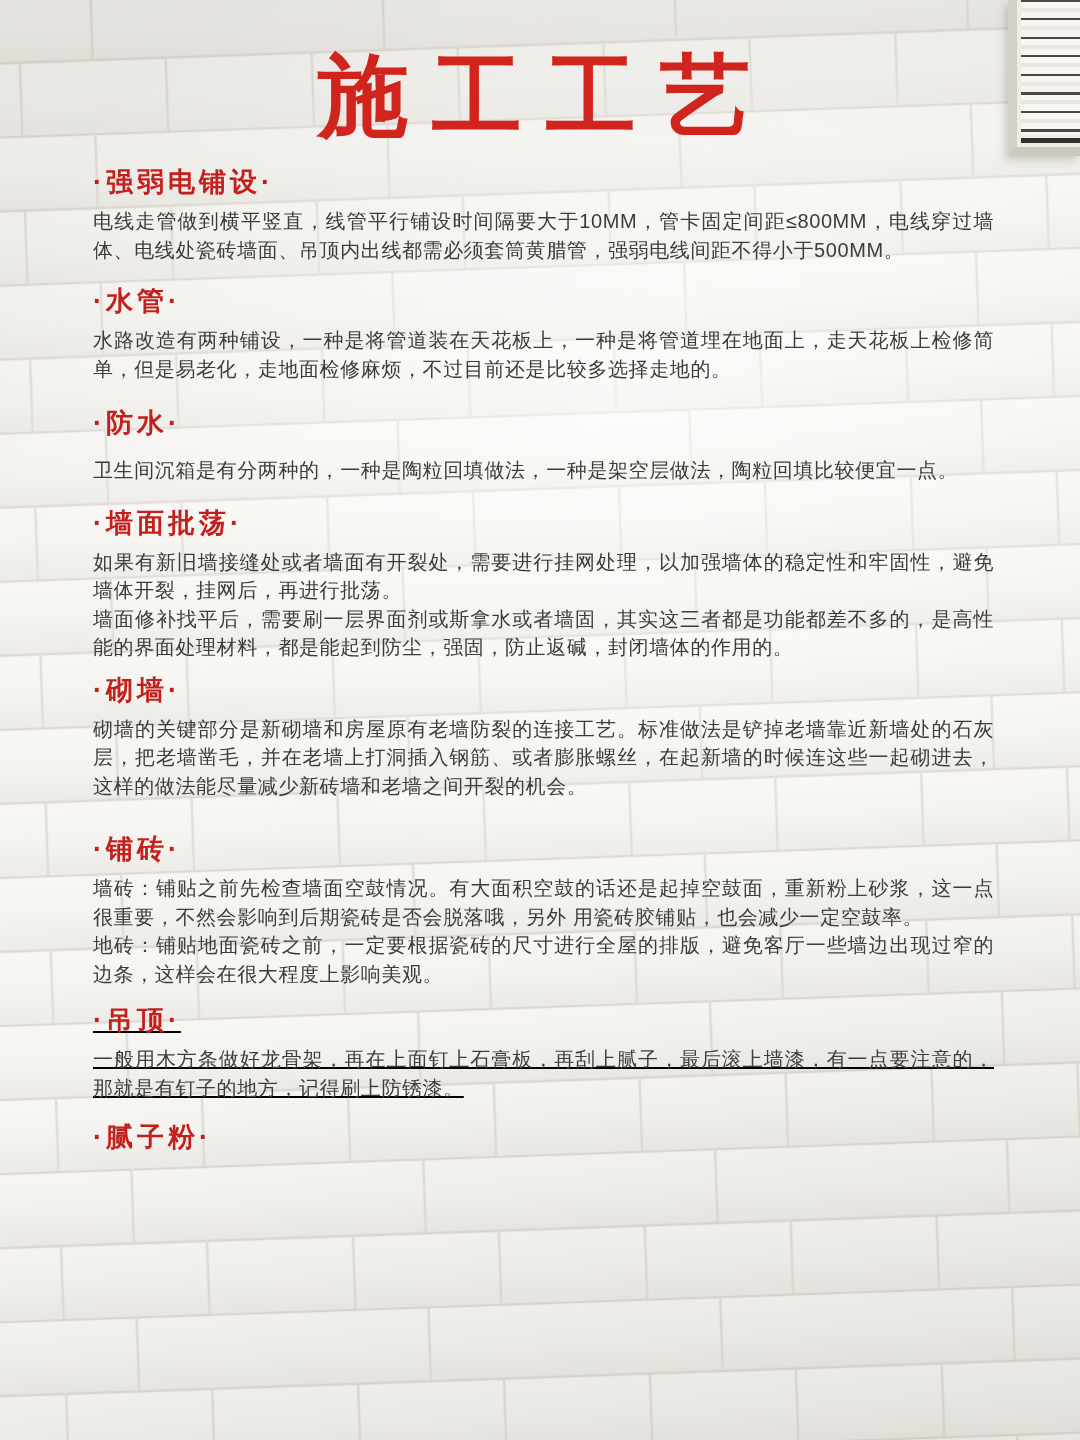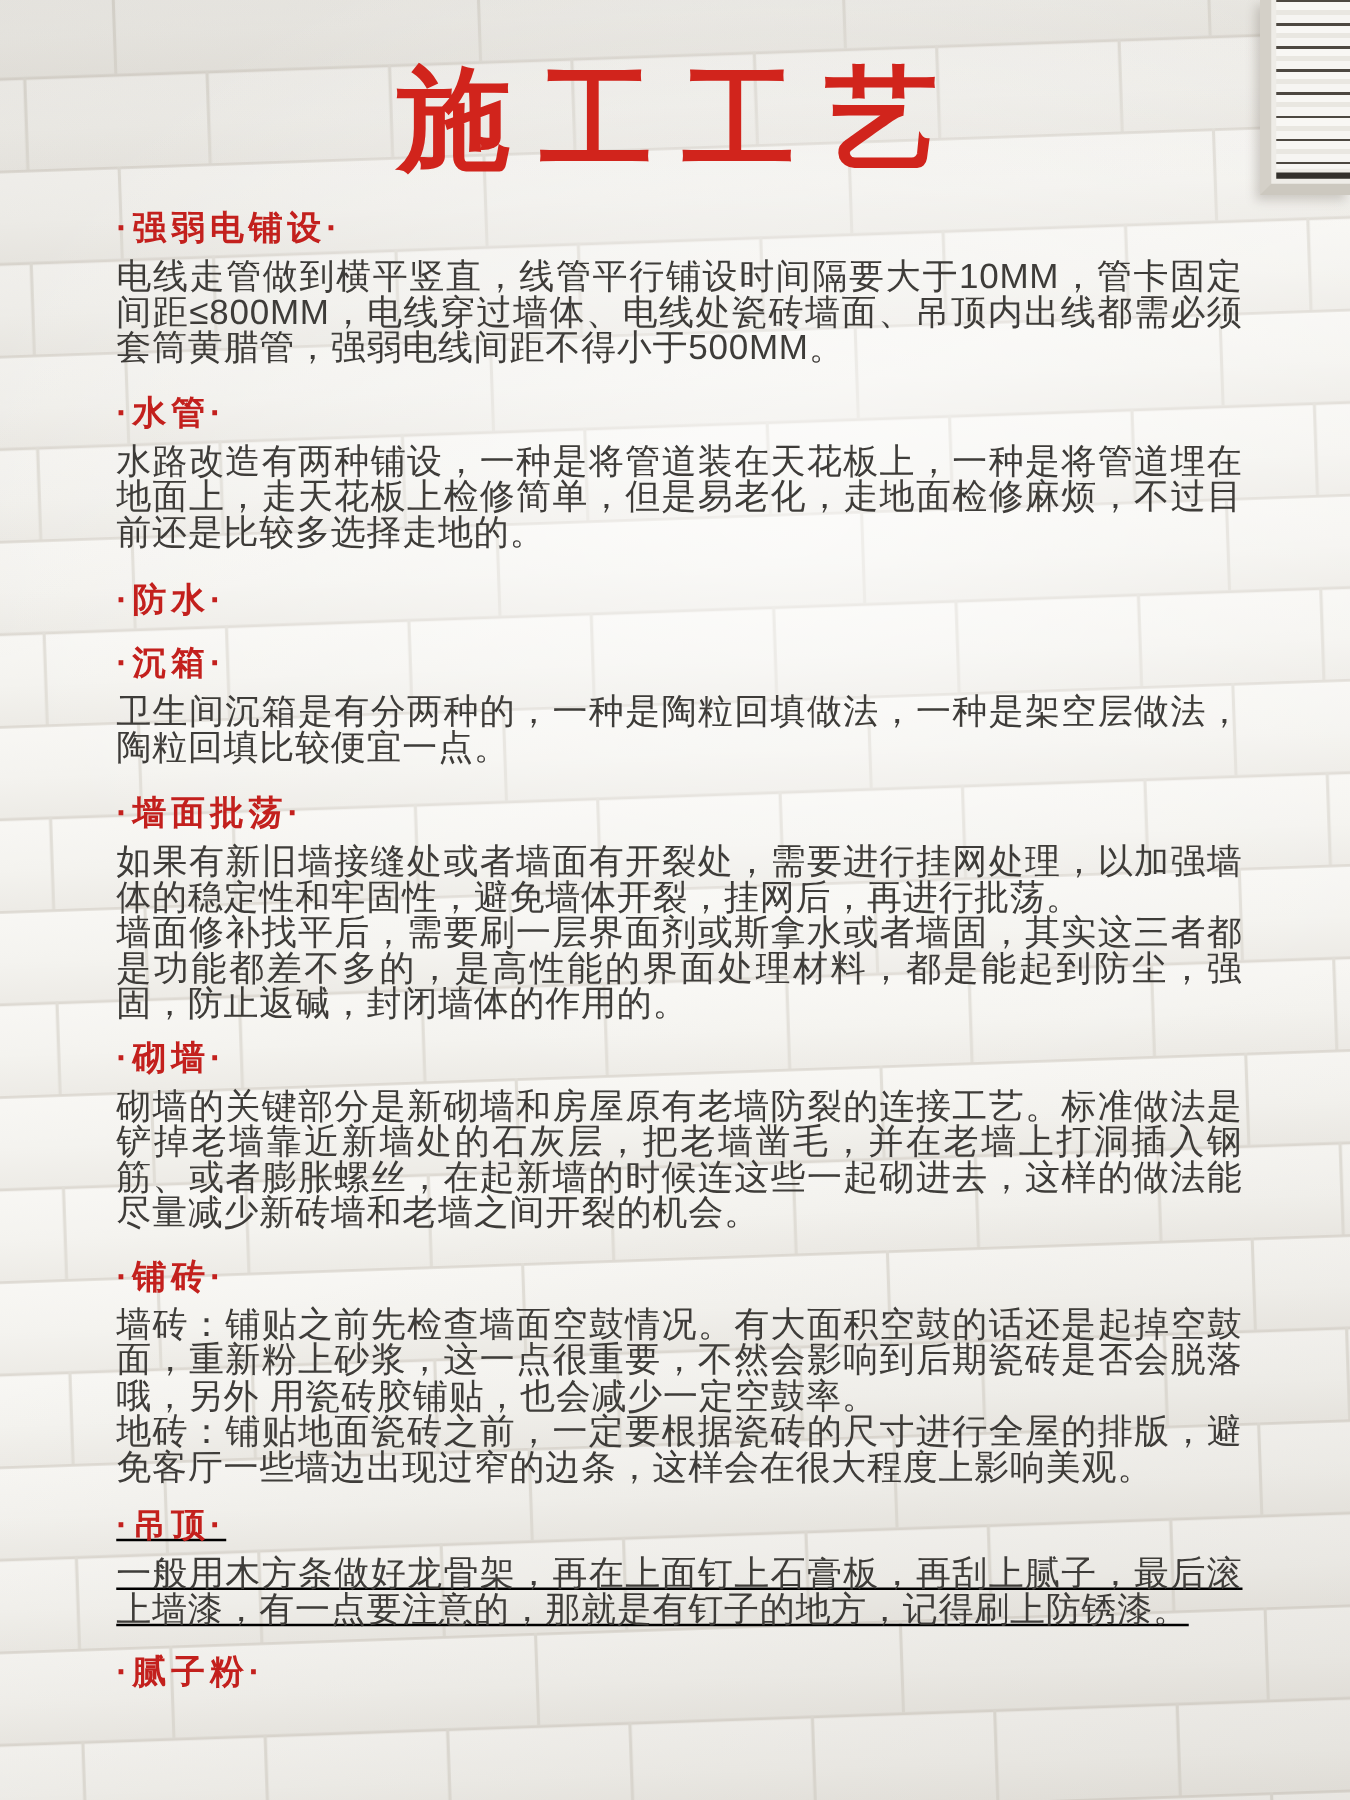--- a/index.html
+++ b/index.html
@@ -61,34 +61,34 @@
   }
   .sec h2 {
     margin:0;
     font-size:27px; line-height:34px;
     font-weight:bold;
     color:#c3201d;
     letter-spacing:4px;
   }
   .sec p {
     margin:8px 0 0;
-    font-size:28px; line-height:28.5px;
+    font-size:20px; line-height:28.5px;
     color:#3e3c39;
     letter-spacing:0.6px;
     text-align:justify;
     word-break:break-all;
   }
   .sec p + p { margin-top:0; }
   .s1  { margin-top:23px; }
   .s2  { margin-top:20px; }
   .s3  { margin-top:23px; }
   .s4  { margin-top:16px; }
   .s5  { margin-top:11px; }
   .s6  { margin-top:21px; }
-  .s7  { margin-top:19px; }
+  .s7  { margin-top:32px; }
   .s8  { margin-top:15px;text-decoration:underline; }
   .s9  { margin-top:18px; }
 </style>
 </head>
 <body>
 
 <div class="page">
 
   <svg class="tiles-bg" viewBox="0 0 1140 1500" xmlns="http://www.w3.org/2000/svg" aria-hidden="true">
     <defs>
@@ -126,21 +126,20 @@
     <section class="sec s2">
       <h2>·水管·</h2>
       <p>水路改造有两种铺设，一种是将管道装在天花板上，一种是将管道埋在地面上，走天花板上检修简单，但是易老化，走地面检修麻烦，不过目前还是比较多选择走地的。</p>
     </section>
 
     <section class="sec s3">
       <h2>·防水·</h2>
     </section>
 
     <section class="sec s4">
-      <h2>·沉箱·</h2>
       <p>卫生间沉箱是有分两种的，一种是陶粒回填做法，一种是架空层做法，陶粒回填比较便宜一点。</p>
     </section>
 
     <section class="sec s6">
       <h2>·墙面批荡·</h2>
       <p>如果有新旧墙接缝处或者墙面有开裂处，需要进行挂网处理，以加强墙体的稳定性和牢固性，避免墙体开裂，挂网后，再进行批荡。</p>
       <p>墙面修补找平后，需要刷一层界面剂或斯拿水或者墙固，其实这三者都是功能都差不多的，是高性能的界面处理材料，都是能起到防尘，强固，防止返碱，封闭墙体的作用的。</p>
     </section>
 
     <section class="sec s5">

